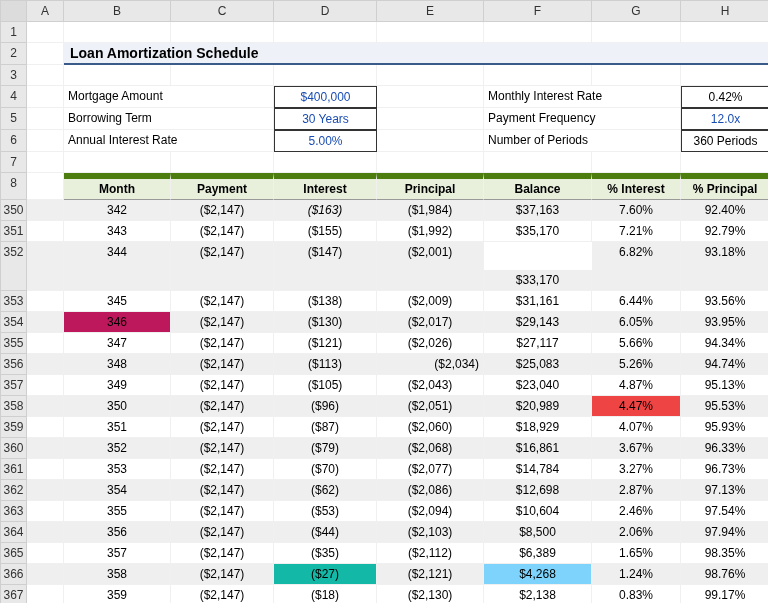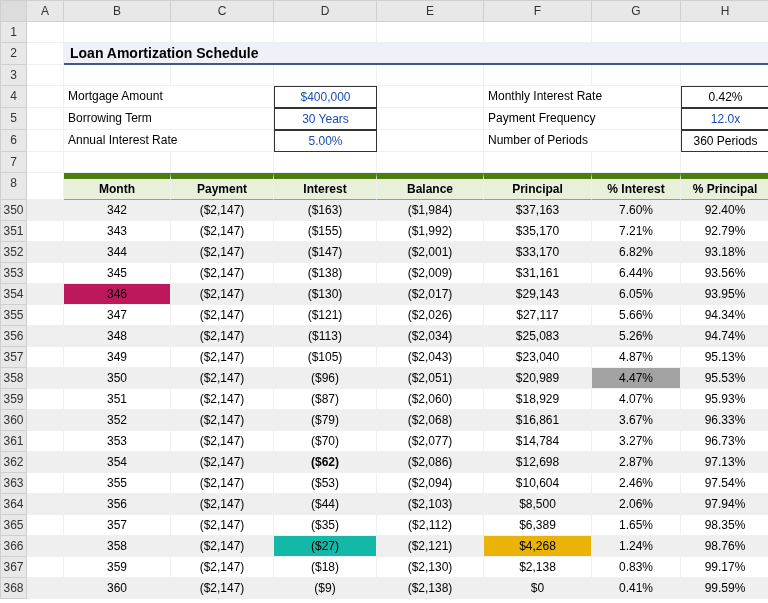--- a/index.html
+++ b/index.html
@@ -127,49 +127,49 @@
     <div class="cell"></div>
     <div class="cell"></div>
     <div class="cell"></div>
     <div class="cell"></div>
     <div class="cell"></div>
     <div class="row-header">8</div>
     <div class="cell"></div>
     <div class="cell table-header">Month</div>
     <div class="cell table-header">Payment</div>
     <div class="cell table-header">Interest</div>
+    <div class="cell table-header">Principal</div>
     <div class="cell table-header">Balance</div>
-    <div class="cell table-header">Principal</div>
     <div class="cell table-header">% Interest</div>
     <div class="cell table-header">% Principal</div>
     <div class="row-header">350</div>
     <div class="cell" style="background: rgb(239, 239, 239);"></div>
     <div class="cell data-cell" style="background: rgb(239, 239, 239);">342</div>
     <div class="cell data-cell" style="background: rgb(239, 239, 239);">($2,147)</div>
-    <div class="cell data-cell" style="background: rgb(239, 239, 239);">($163)</div>
+    <div class="cell data-cell" style="background: rgb(239, 239, 239); font-style: italic;">($163)</div>
     <div class="cell data-cell" style="background: rgb(239, 239, 239);">($1,984)</div>
     <div class="cell data-cell" style="background: rgb(239, 239, 239);">$37,163</div>
     <div class="cell data-cell" style="background: rgb(239, 239, 239);">7.60%</div>
     <div class="cell data-cell" style="background: rgb(239, 239, 239);">92.40%</div>
     <div class="row-header">351</div>
     <div class="cell"></div>
     <div class="cell data-cell">343</div>
     <div class="cell data-cell">($2,147)</div>
     <div class="cell data-cell">($155)</div>
     <div class="cell data-cell">($1,992)</div>
     <div class="cell data-cell">$35,170</div>
     <div class="cell data-cell">7.21%</div>
     <div class="cell data-cell">92.79%</div>
     <div class="row-header">352</div>
     <div class="cell" style="background: rgb(239, 239, 239);"></div>
     <div class="cell data-cell" style="background: rgb(239, 239, 239);">344</div>
     <div class="cell data-cell" style="background: rgb(239, 239, 239);">($2,147)</div>
     <div class="cell data-cell" style="background: rgb(239, 239, 239);">($147)</div>
     <div class="cell data-cell" style="background: rgb(239, 239, 239);">($2,001)</div>
-    <div class="cell data-cell" style="background: rgb(239, 239, 239);">$33,170</div>
+    <div class="cell data-cell" style="background: rgb(239, 239, 239); margin-top: 28px;">$33,170</div>
     <div class="cell data-cell" style="background: rgb(239, 239, 239);">6.82%</div>
     <div class="cell data-cell" style="background: rgb(239, 239, 239);">93.18%</div>
     <div class="row-header">353</div>
     <div class="cell"></div>
     <div class="cell data-cell">345</div>
     <div class="cell data-cell">($2,147)</div>
     <div class="cell data-cell">($138)</div>
     <div class="cell data-cell">($2,009)</div>
     <div class="cell data-cell">$31,161</div>
     <div class="cell data-cell">6.44%</div>
@@ -190,41 +190,41 @@
     <div class="cell data-cell">($121)</div>
     <div class="cell data-cell">($2,026)</div>
     <div class="cell data-cell">$27,117</div>
     <div class="cell data-cell">5.66%</div>
     <div class="cell data-cell">94.34%</div>
     <div class="row-header">356</div>
     <div class="cell" style="background: rgb(239, 239, 239);"></div>
     <div class="cell data-cell" style="background: rgb(239, 239, 239);">348</div>
     <div class="cell data-cell" style="background: rgb(239, 239, 239);">($2,147)</div>
     <div class="cell data-cell" style="background: rgb(239, 239, 239);">($113)</div>
-    <div class="cell data-cell" style="background: rgb(239, 239, 239);">($2,034)</div>
+    <div class="cell data-cell" style="background: rgb(239, 239, 239); text-align: right;">($2,034)</div>
     <div class="cell data-cell" style="background: rgb(239, 239, 239); text-align: center;">$25,083</div>
     <div class="cell data-cell" style="background: rgb(239, 239, 239);">5.26%</div>
     <div class="cell data-cell" style="background: rgb(239, 239, 239);">94.74%</div>
     <div class="row-header">357</div>
     <div class="cell"></div>
     <div class="cell data-cell">349</div>
     <div class="cell data-cell">($2,147)</div>
     <div class="cell data-cell">($105)</div>
     <div class="cell data-cell">($2,043)</div>
     <div class="cell data-cell">$23,040</div>
     <div class="cell data-cell">4.87%</div>
     <div class="cell data-cell">95.13%</div>
     <div class="row-header">358</div>
     <div class="cell" style="background: rgb(239, 239, 239);"></div>
     <div class="cell data-cell" style="background: rgb(239, 239, 239);">350</div>
     <div class="cell data-cell" style="background: rgb(239, 239, 239);">($2,147)</div>
     <div class="cell data-cell" style="background: rgb(239, 239, 239);">($96)</div>
     <div class="cell data-cell" style="background: rgb(239, 239, 239);">($2,051)</div>
     <div class="cell data-cell" style="background: rgb(239, 239, 239);">$20,989</div>
-    <div class="cell data-cell" style="background: #a3a3a3;">4.47%</div>
+    <div class="cell data-cell" style="background: #ef4444;">4.47%</div>
     <div class="cell data-cell" style="background: rgb(239, 239, 239);">95.53%</div>
     <div class="row-header">359</div>
     <div class="cell"></div>
     <div class="cell data-cell">351</div>
     <div class="cell data-cell">($2,147)</div>
     <div class="cell data-cell">($87)</div>
     <div class="cell data-cell">($2,060)</div>
     <div class="cell data-cell">$18,929</div>
     <div class="cell data-cell">4.07%</div>
     <div class="cell data-cell">95.93%</div>
@@ -243,21 +243,21 @@
     <div class="cell data-cell">($2,147)</div>
     <div class="cell data-cell">($70)</div>
     <div class="cell data-cell">($2,077)</div>
     <div class="cell data-cell">$14,784</div>
     <div class="cell data-cell">3.27%</div>
     <div class="cell data-cell">96.73%</div>
     <div class="row-header">362</div>
     <div class="cell" style="background: rgb(239, 239, 239);"></div>
     <div class="cell data-cell" style="background: rgb(239, 239, 239);">354</div>
     <div class="cell data-cell" style="background: rgb(239, 239, 239);">($2,147)</div>
-    <div class="cell data-cell" style="background: rgb(239, 239, 239); font-weight: bold;">($62)</div>
+    <div class="cell data-cell" style="background: rgb(239, 239, 239);">($62)</div>
     <div class="cell data-cell" style="background: rgb(239, 239, 239);">($2,086)</div>
     <div class="cell data-cell" style="background: rgb(239, 239, 239);">$12,698</div>
     <div class="cell data-cell" style="background: rgb(239, 239, 239);">2.87%</div>
     <div class="cell data-cell" style="background: rgb(239, 239, 239);">97.13%</div>
     <div class="row-header">363</div>
     <div class="cell"></div>
     <div class="cell data-cell">355</div>
     <div class="cell data-cell">($2,147)</div>
     <div class="cell data-cell">($53)</div>
     <div class="cell data-cell">($2,094)</div>
@@ -281,21 +281,21 @@
     <div class="cell data-cell">($2,112)</div>
     <div class="cell data-cell">$6,389</div>
     <div class="cell data-cell">1.65%</div>
     <div class="cell data-cell">98.35%</div>
     <div class="row-header">366</div>
     <div class="cell" style="background: rgb(239, 239, 239);"></div>
     <div class="cell data-cell" style="background: rgb(239, 239, 239);">358</div>
     <div class="cell data-cell" style="background: rgb(239, 239, 239);">($2,147)</div>
     <div class="cell data-cell" style="background: #14b8a6;">($27)</div>
     <div class="cell data-cell" style="background: rgb(239, 239, 239);">($2,121)</div>
-    <div class="cell data-cell" style="background: #eab308;">$4,268</div>
+    <div class="cell data-cell" style="background: #7dd3fc;">$4,268</div>
     <div class="cell data-cell" style="background: rgb(239, 239, 239);">1.24%</div>
     <div class="cell data-cell" style="background: rgb(239, 239, 239);">98.76%</div>
     <div class="row-header">367</div>
     <div class="cell"></div>
     <div class="cell data-cell">359</div>
     <div class="cell data-cell">($2,147)</div>
     <div class="cell data-cell">($18)</div>
     <div class="cell data-cell">($2,130)</div>
     <div class="cell data-cell">$2,138</div>
     <div class="cell data-cell">0.83%</div>

